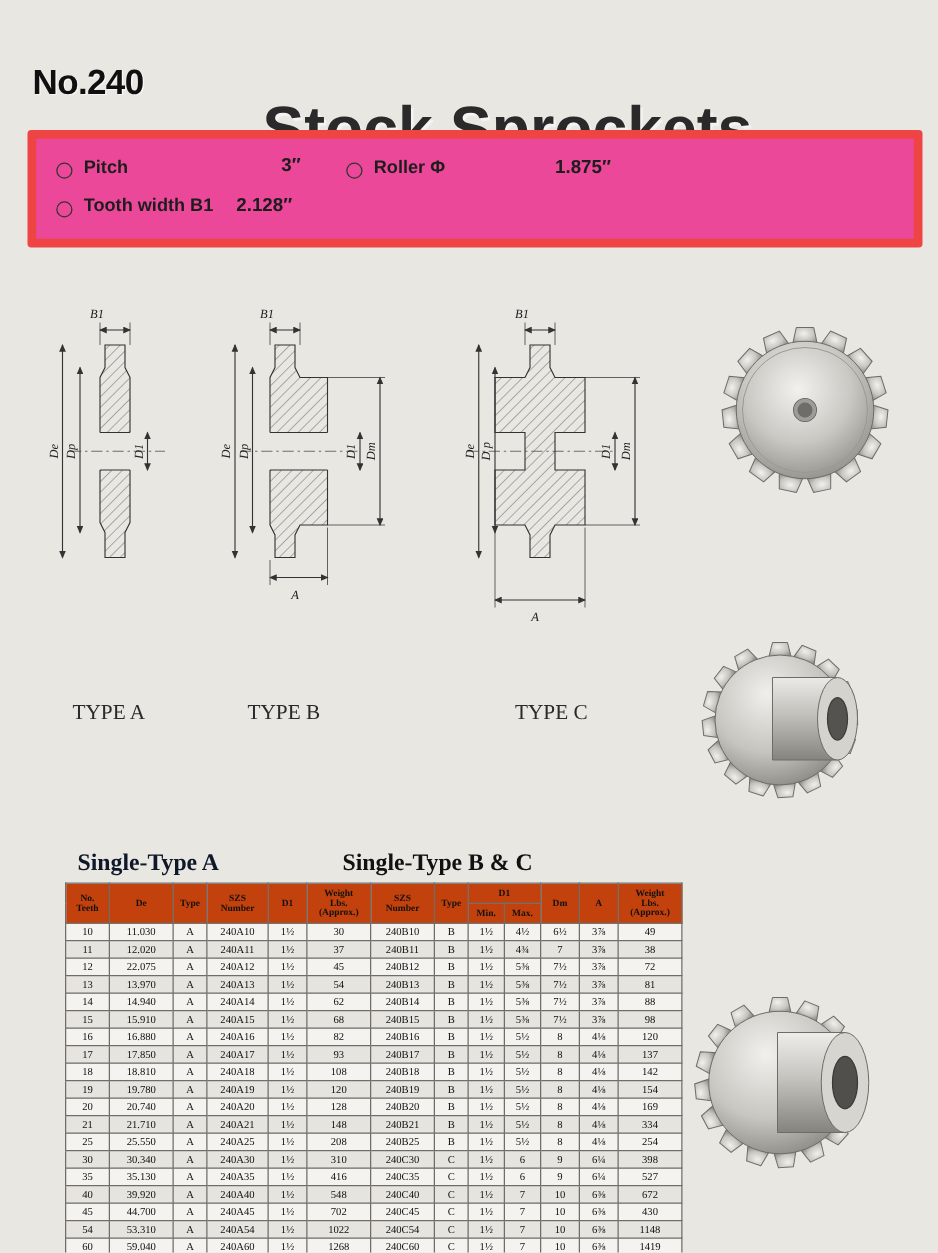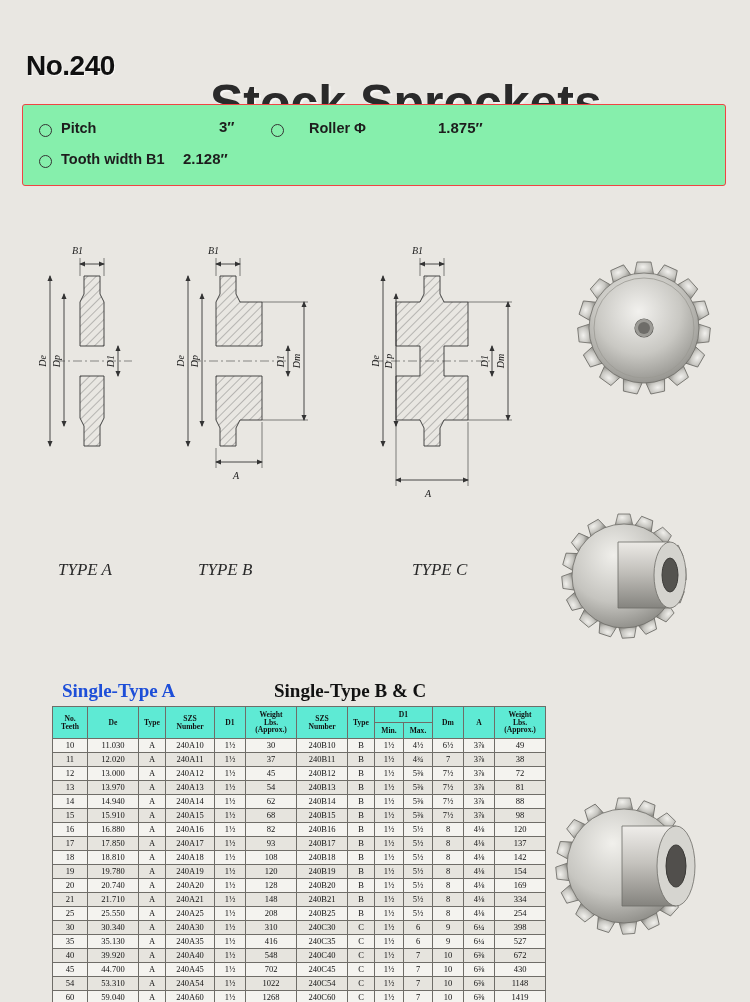--- a/index.html
+++ b/index.html
@@ -29,50 +29,50 @@
     font-family:"Liberation Sans", sans-serif;
     font-weight:bold;font-size:50px;letter-spacing:0px;
     color:#2a2a2a;
     text-shadow:2px 2px 1px rgba(255,255,255,.55);
     margin-top:36px;
   }
 
   
   .specbox{
     position:absolute;left:22px;top:104px;width:702px;height:80px;
-    border:1px solid #ef4444;background:#86efac;border-radius:3px;
+    border:7px solid #ef4444;background:#ec4899;border-radius:3px;
   }
   .bullet{
     position:absolute;width:11px;height:11px;border:1.4px solid #333;
     border-radius:50%;background:transparent;
   }
   .spec-label{
     position:absolute;font-family:"Liberation Sans", sans-serif;
     font-weight:bold;font-size:14.5px;color:#1d1d1d;
   }
   .spec-val{
     position:absolute;font-family:"Liberation Sans", sans-serif;
     font-weight:bold;font-size:15px;color:#1d1d1d;
   }
 
   
   .drawings{position:absolute;left:0;top:236px;width:560px;height:350px;}
   .typelabel{
     position:absolute;font-family:"Liberation Serif", serif;
-    font-style:italic;font-size:17px;color:#2a2a2a;
+    font-size:17px;color:#2a2a2a;
   }
 
   
   .photo{position:absolute;}
 
   
   .tbl-head-a{
     position:absolute;left:62px;top:680px;
     font-family:"Liberation Serif", serif;font-weight:bold;font-size:19px;
-    color:#1d4ed8;
+    color:#0f172a;
   }
   .tbl-head-bc{
     position:absolute;left:274px;top:680px;
     font-family:"Liberation Serif", serif;font-weight:bold;font-size:19px;
     color:#111;
   }
 
   table.spr{
     position:absolute;left:52px;top:706px;
     border-collapse:collapse;
@@ -82,21 +82,21 @@
   table.spr th, table.spr td{
     border:1px solid #6f6d68;
     text-align:center;
     font-size:8.5px;
     line-height:1.05;
     padding:0;
     height:13px;
     color:#111;
   }
   table.spr thead th{
-    background:#5eead4;
+    background:#c2410c;
     font-weight:bold;
     font-size:7.6px;
     padding:1px 2px;
   }
   table.spr thead th .sub{display:block;font-weight:bold;}
   td.w1{width:34px;}
   td.w2{width:50px;}
   td.w3{width:26px;}
   td.w4{width:48px;}
   td.w5{width:30px;}
@@ -119,21 +119,21 @@
     <div class="hdr-no">No.240</div>
     <div class="hdr-title">Stock Sprockets</div>
   </div>
 
   <div class="specbox">
     <span class="bullet" style="left:16px;top:19px;"></span>
     <span class="spec-label" style="left:38px;top:15px;">Pitch</span>
     <span class="spec-val" style="left:196px;top:13px;">3″</span>
 
     <span class="bullet" style="left:248px;top:19px;"></span>
-    <span class="spec-label" style="left:270px;top:15px;margin-left:16px;">Roller Φ</span>
+    <span class="spec-label" style="left:270px;top:15px;">Roller Φ</span>
     <span class="spec-val" style="left:415px;top:14px;">1.875″</span>
 
     <span class="bullet" style="left:16px;top:50px;"></span>
     <span class="spec-label" style="left:38px;top:46px;">Tooth width B1</span>
     <span class="spec-val" style="left:160px;top:45px;">2.128″</span>
   </div>
 
   <div class="drawings">
     <svg width="560" height="350" viewBox="0 0 560 350">
       <defs>
@@ -421,21 +421,21 @@
           <td class="w7 shade">240B11</td>
           <td class="w8 shade">B</td>
           <td class="w9 shade">1½</td>
           <td class="w10 shade">4¾</td>
           <td class="w11 shade">7</td>
           <td class="w12 shade">3⅞</td>
           <td class="w13 shade">38</td>
         </tr>
         <tr>
           <td class="w1">12</td>
-          <td class="w2">13.000</td>
+          <td class="w2">22.075</td>
           <td class="w3">A</td>
           <td class="w4">240A12</td>
           <td class="w5">1½</td>
           <td class="w6">45</td>
           <td class="w7">240B12</td>
           <td class="w8">B</td>
           <td class="w9">1½</td>
           <td class="w10">5⅜</td>
           <td class="w11">7½</td>
           <td class="w12">3⅞</td>

